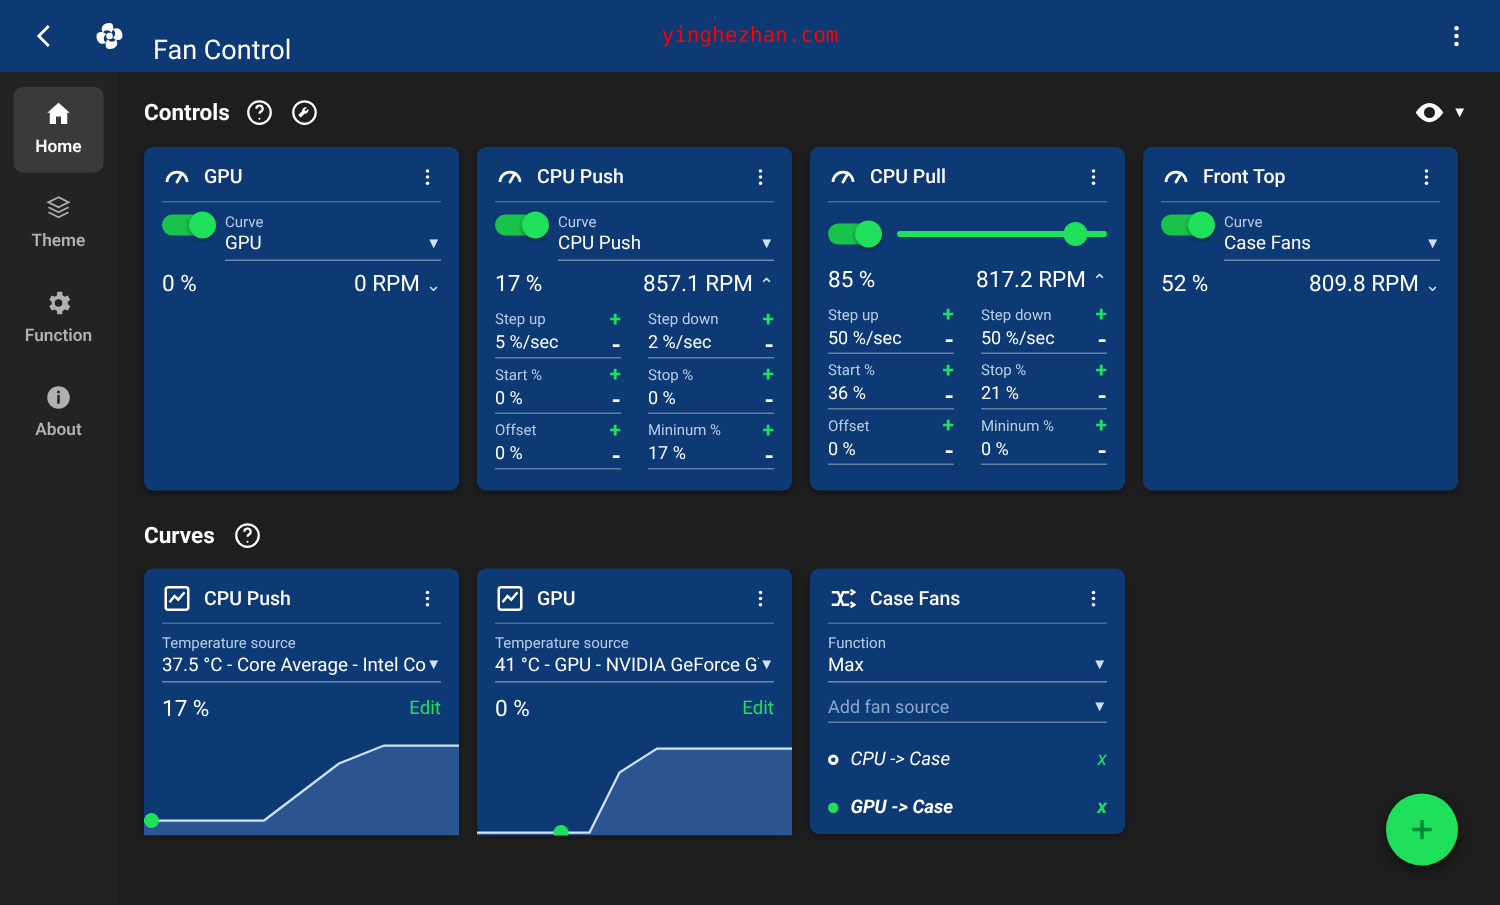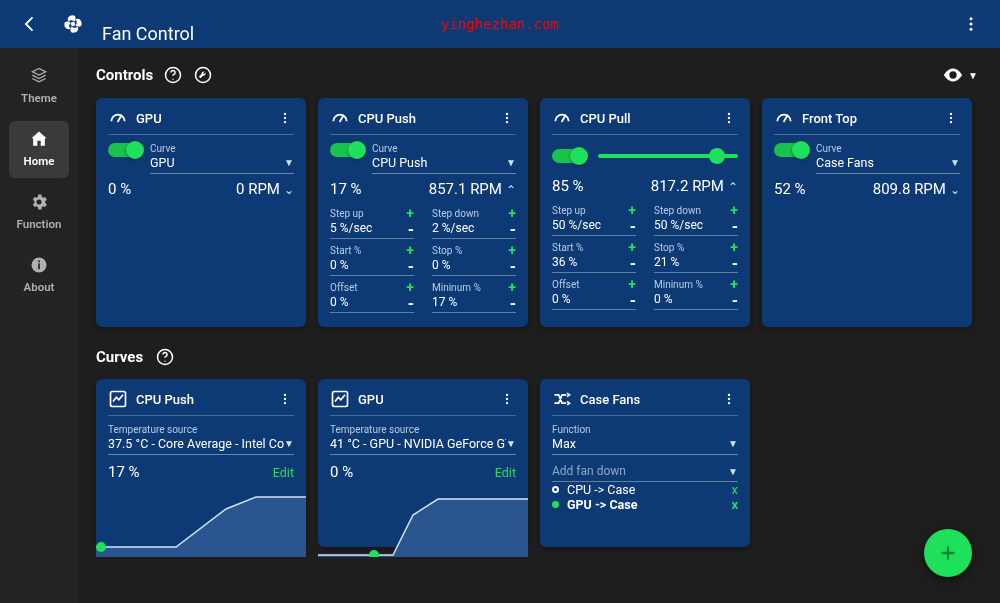--- a/index.html
+++ b/index.html
@@ -144,21 +144,21 @@
 .curve-card .pct-edit { display:flex; justify-content:space-between; align-items:center; margin-top:8px; }
 .curve-card .pct-edit .edit { color:#1fe05a; font-size:12.5px; cursor:pointer; }
 .case-fans .addline {
   color:#8aa8c8; font-size:12px;
   border-bottom:1px solid rgba(255,255,255,.35);
   display:flex; justify-content:space-between; align-items:center;
   padding:3px 0 3px; margin-top:6px; cursor:pointer;
 }
 .case-fans .item {
   display:flex; align-items:center; gap:8px;
-  font-size:12.5px; margin-top:0;
+  font-size:12.5px; margin-top:17px;font-style:italic;
 }
 .case-fans .item .dot { width:7px; height:7px; border-radius:50%; border:2px solid #fff; }
 .case-fans .item .dot.fill { background:#1fe05a; border-color:#1fe05a; }
 .case-fans .item .x { margin-left:auto; color:#1fe05a; font-size:13px; cursor:pointer; }
 .case-fans .pct { margin-top:12px; font-size:15px; }
 
 .fab {
   position:absolute; right:28px; bottom:26px;
   width:48px; height:48px; border-radius:50%;
   background:#1fe05a; display:flex; align-items:center; justify-content:center;
@@ -190,31 +190,31 @@
         <circle cx="12" cy="5" r="2"></circle>
         <circle cx="12" cy="12" r="2"></circle>
         <circle cx="12" cy="19" r="2"></circle>
       </svg>
   </div>
 </div>
 
 <div class="body-row">
 
   <div class="sidebar">
+    <div class="side-item active">
+      <svg class="ic" width="20" height="20" viewBox="0 0 24 24" fill="#fff">
+          <path d="M12 3 3 11h2v9h5v-6h4v6h5v-9h2z"></path>
+        </svg>
+      <span class="lbl">Home</span>
+    </div>
     <div class="side-item">
       <svg class="ic" width="20" height="20" viewBox="0 0 24 24" fill="#b0b0b0">
           <path d="M12 3 4 7l8 4 8-4zM4 11l8 4 8-4M4 15l8 4 8-4" stroke="#b0b0b0" stroke-width="1.5" fill="none"></path>
         </svg>
       <span class="lbl">Theme</span>
-    </div>
-    <div class="side-item active">
-      <svg class="ic" width="20" height="20" viewBox="0 0 24 24" fill="#fff">
-          <path d="M12 3 3 11h2v9h5v-6h4v6h5v-9h2z"></path>
-        </svg>
-      <span class="lbl">Home</span>
     </div>
     <div class="side-item">
       <svg class="ic" width="20" height="20" viewBox="0 0 24 24" fill="#b0b0b0">
           <path d="M19.4 13a7.5 7.5 0 0 0 0-2l2-1.6-2-3.4-2.4.9a7.5 7.5 0 0 0-1.7-1L15 3h-4l-.3 2.9a7.5 7.5 0 0 0-1.7 1l-2.4-.9-2 3.4L6.6 11a7.5 7.5 0 0 0 0 2l-2 1.6 2 3.4 2.4-.9c.5.4 1.1.7 1.7 1L11 21h4l.3-2.9c.6-.3 1.2-.6 1.7-1l2.4.9 2-3.4zM12 15a3 3 0 1 1 0-6 3 3 0 0 1 0 6z"></path>
         </svg>
       <span class="lbl">Function</span>
     </div>
     <div class="side-item">
       <svg class="ic" width="20" height="20" viewBox="0 0 24 24" fill="#b0b0b0">
           <circle cx="12" cy="12" r="9"></circle>
@@ -586,21 +586,21 @@
                 <circle cx="12" cy="19" r="2"></circle>
               </svg>
             </div>
         </div>
         <div class="mini-label">Function</div>
         <div class="select-line">
           <span>Max</span>
           <span class="tri">▼</span>
         </div>
         <div class="addline">
-          <span>Add fan down</span>
+          <span>Add fan source</span>
           <span class="tri" style="font-size:10px;color:#cde1f7;">▼</span>
         </div>
         <div class="item">
           <span class="dot"></span>
           <span>CPU -&gt; Case</span>
           <span class="x">x</span>
         </div>
         <div class="item" style="font-weight:700;">
           <span class="dot fill"></span>
           <span>GPU -&gt; Case</span>

